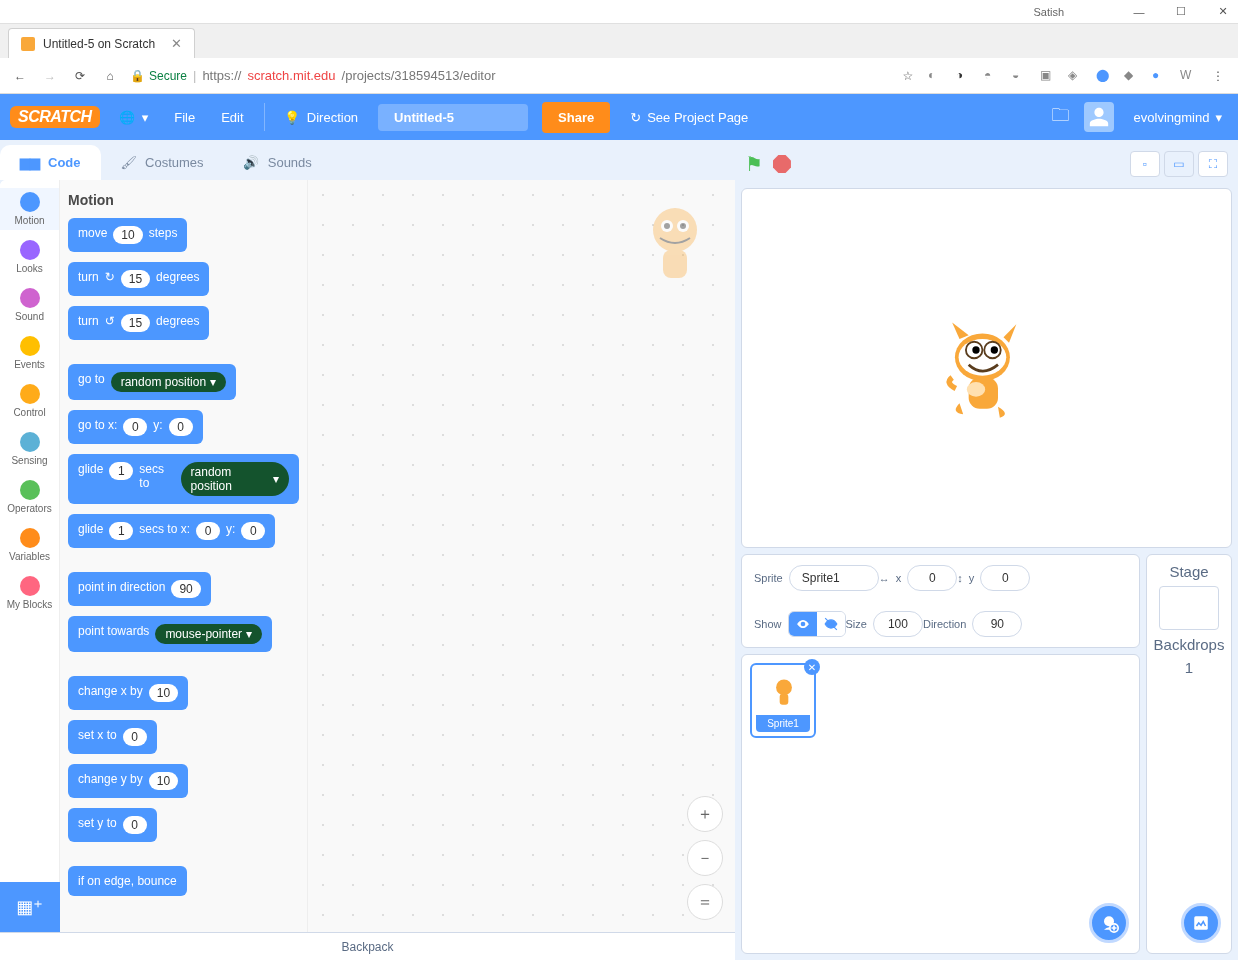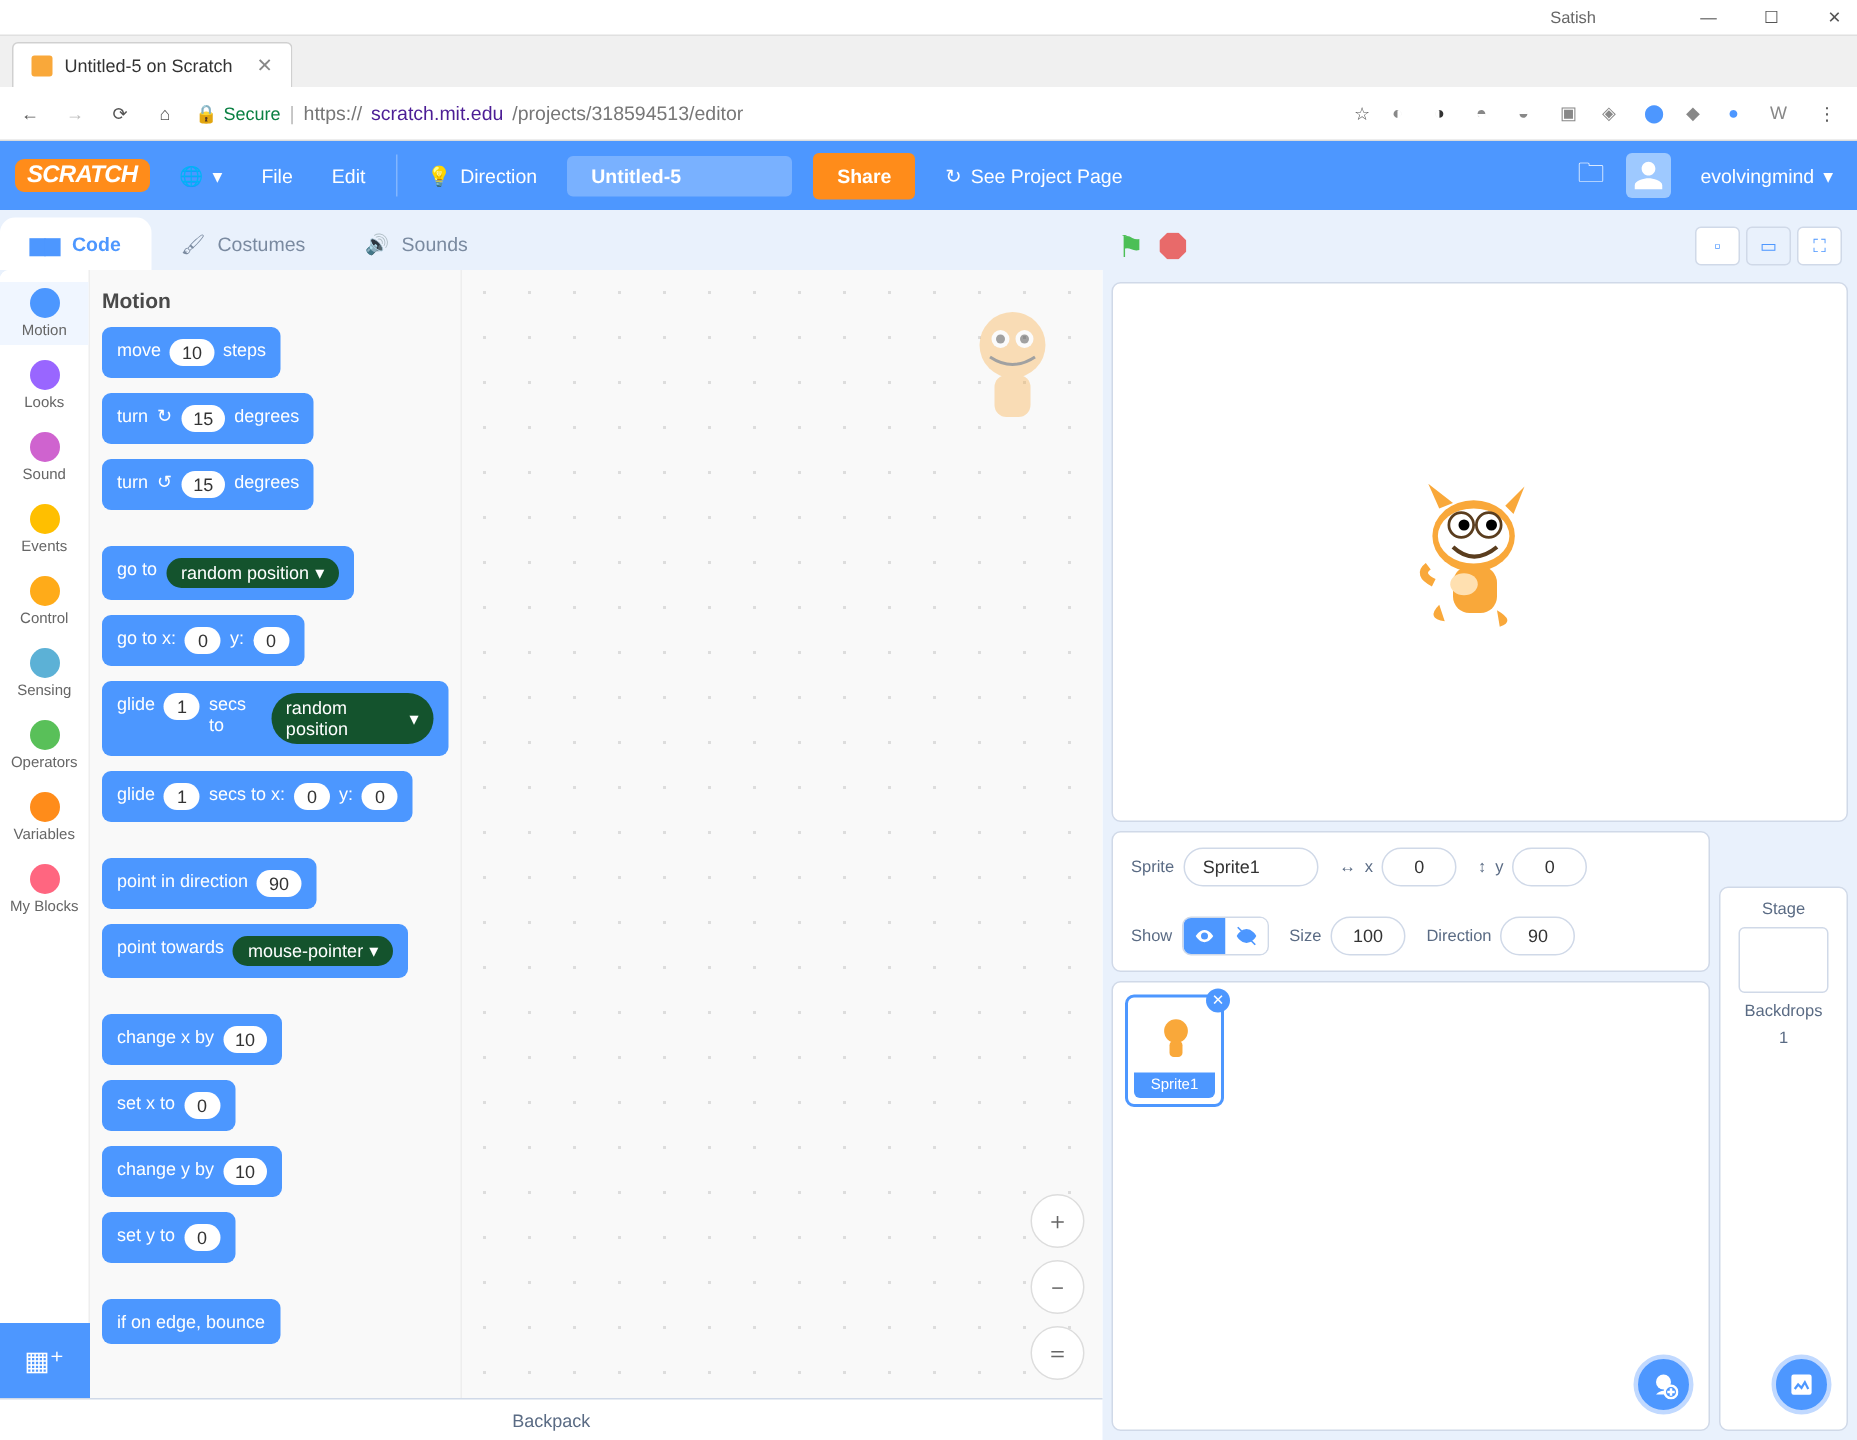--- a/index.html
+++ b/index.html
@@ -15,21 +15,21 @@
 .tabstrip { height: 34px; background: #f0f0f0; display: flex; align-items: flex-end; padding-left: 8px; }
 .tab { background: #fff; height: 30px; padding: 0 12px; display: flex; align-items: center; gap: 8px; border-top-left-radius: 4px; border-top-right-radius: 4px; border: 1px solid #d0d0d0; border-bottom: none; font-size: 12px; color: #333; max-width: 200px;}
 .tab .favicon { width: 14px; height: 14px; background: #f9a83a; border-radius: 2px; }
 .tab .close { color: #888; margin-left: 8px; font-size: 13px;}
 
 
 .urlrow { height: 36px; background: #fff; border-bottom: 1px solid #dcdcdc; display: flex; align-items: center; padding: 0 10px; gap: 10px; }
 .navbtn { width: 20px; height: 20px; display: flex; align-items: center; justify-content: center; color: #555; }
 .url { flex: 1; display: flex; align-items: center; gap: 6px; font-size: 13px; color: #333; }
 .url .secure { color: #0b8043; font-size: 12px; display: flex; align-items: center; gap: 4px;}
-.url .domain { color: #4c1d95; }
+.url .domain { color: #ef4444; }
 .url .path { color: #777; }
 .exticons { display: flex; gap: 12px; align-items: center; color: #888; }
 .exticons .ico { width: 16px; height: 16px; }
 
 
 .menubar { height: 46px; background: #4d97ff; display: flex; align-items: center; padding: 0 10px; gap: 14px; color: #fff; font-size: 13px; }
 .logo { font-weight: 900; font-size: 16px; color: #fff; background: #ff8c1a; padding: 2px 8px; border-radius: 6px; font-style: italic; letter-spacing: -0.5px;}
 .menubar .mitem { padding: 4px 6px; display: flex; align-items: center; gap: 6px; }
 .projname { background: rgba(255,255,255,0.25); padding: 6px 16px; border-radius: 4px; min-width: 150px; color: #fff; font-weight: 600;}
 .sharebtn { background: #ff8c1a; padding: 8px 16px; border-radius: 4px; font-weight: 700; }
@@ -71,35 +71,35 @@
 .rightcol { flex: 1; display: flex; flex-direction: column; padding: 6px; gap: 6px;}
 .stagehdr { height: 36px; display: flex; align-items: center; gap: 10px; padding: 0 4px;}
 .flag { color: #4cbf56; font-size: 20px;}
 .stopb { width: 18px; height: 18px; background: #e86a6a; border-radius: 3px;}
 .viewbtns { margin-left: auto; display: flex; gap: 4px;}
 .vbtn { width: 30px; height: 26px; background: #fff; border: 1px solid #d0d9e8; border-radius: 4px; display:flex;align-items:center;justify-content:center;color:#4d97ff;}
 .stage { background: #fff; border: 1px solid #d0d9e8; border-radius: 6px; flex: 0 0 360px; position: relative;}
 .stagecat { position: absolute; left: 50%; top: 50%; transform: translate(-50%,-50%);}
 
 .infobar { background: #fff; border: 1px solid #d0d9e8; border-radius: 6px; display: flex; flex-direction: column;}
-.inforow { display: flex; padding: 10px 12px; gap: 14px; font-size: 11px; color: #5a6b84; flex-wrap: wrap;}
+.inforow { display: flex; padding: 10px 12px; font-size: 11px; color: #5a6b84; flex-wrap: wrap;}
 .inforow .field { display: flex; align-items: center; gap: 6px;}
 .inforow input { border: 1px solid #d0d9e8; border-radius: 20px; padding: 5px 12px; width: 90px; text-align: left; font-size: 12px; color: #333;}
 .inforow .numin { width: 50px; text-align: center;}
 .showbtns { display: flex; border: 1px solid #d0d9e8; border-radius: 6px; overflow: hidden;}
 .showbtn { width: 28px; height: 24px; display: flex; align-items: center; justify-content: center; color: #4d97ff; background: #fff;}
 .showbtn.active { background: #4d97ff; color: #fff;}
 
 .spritesection { flex: 1; display: flex; gap: 6px;}
 .spritelist { flex: 1; background: #fff; border: 1px solid #d0d9e8; border-radius: 6px; padding: 8px; position: relative;}
 .spritetile { width: 66px; border: 2px solid #4d97ff; border-radius: 6px; padding: 4px; font-size: 10px; text-align: center; color: #fff; background: #fff; position: relative;}
 .spritetile .thumb { width: 56px; height: 44px; background: #fff; border-radius: 4px; display:flex;align-items:center;justify-content:center;}
 .spritetile .lbl { background: #4d97ff; padding: 3px 0; border-radius: 0 0 4px 4px; margin-top: 2px;}
 .spritetile .del { position: absolute; top: -6px; right: -6px; width: 16px; height: 16px; background: #4d97ff; border-radius: 50%; color: #fff; font-size: 10px; display:flex;align-items:center;justify-content:center;}
-.stagebox { width: 86px; background: #fff; border: 1px solid #d0d9e8; border-radius: 6px; padding: 8px 4px; display: flex; flex-direction: column; align-items: center; gap: 6px; font-size: 11px; color: #5a6b84; position: relative; margin-top: 37px;}
+.stagebox { width: 86px; background: #fff; border: 1px solid #d0d9e8; border-radius: 6px; padding: 8px 4px; display: flex; flex-direction: column; align-items: center; gap: 6px; font-size: 15px; color: #5a6b84; position: relative;}
 .stagebox .thumb { width: 60px; height: 44px; background: #fff; border: 1px solid #d0d9e8; border-radius: 4px;}
 .fab { position: absolute; bottom: 10px; right: 10px; width: 40px; height: 40px; background: #4d97ff; border-radius: 50%; display:flex;align-items:center;justify-content:center;color:#fff;font-size:18px;border:3px solid #c1d9ff;}
 
 .backpack { height: 28px; background: #fff; border-top: 1px solid #d0d9e8; display: flex; align-items: center; justify-content: center; font-size: 12px; color: #5a6b84;}
 
 
 .catsvg { width: 100px; }
 
 </style>
 </head>

